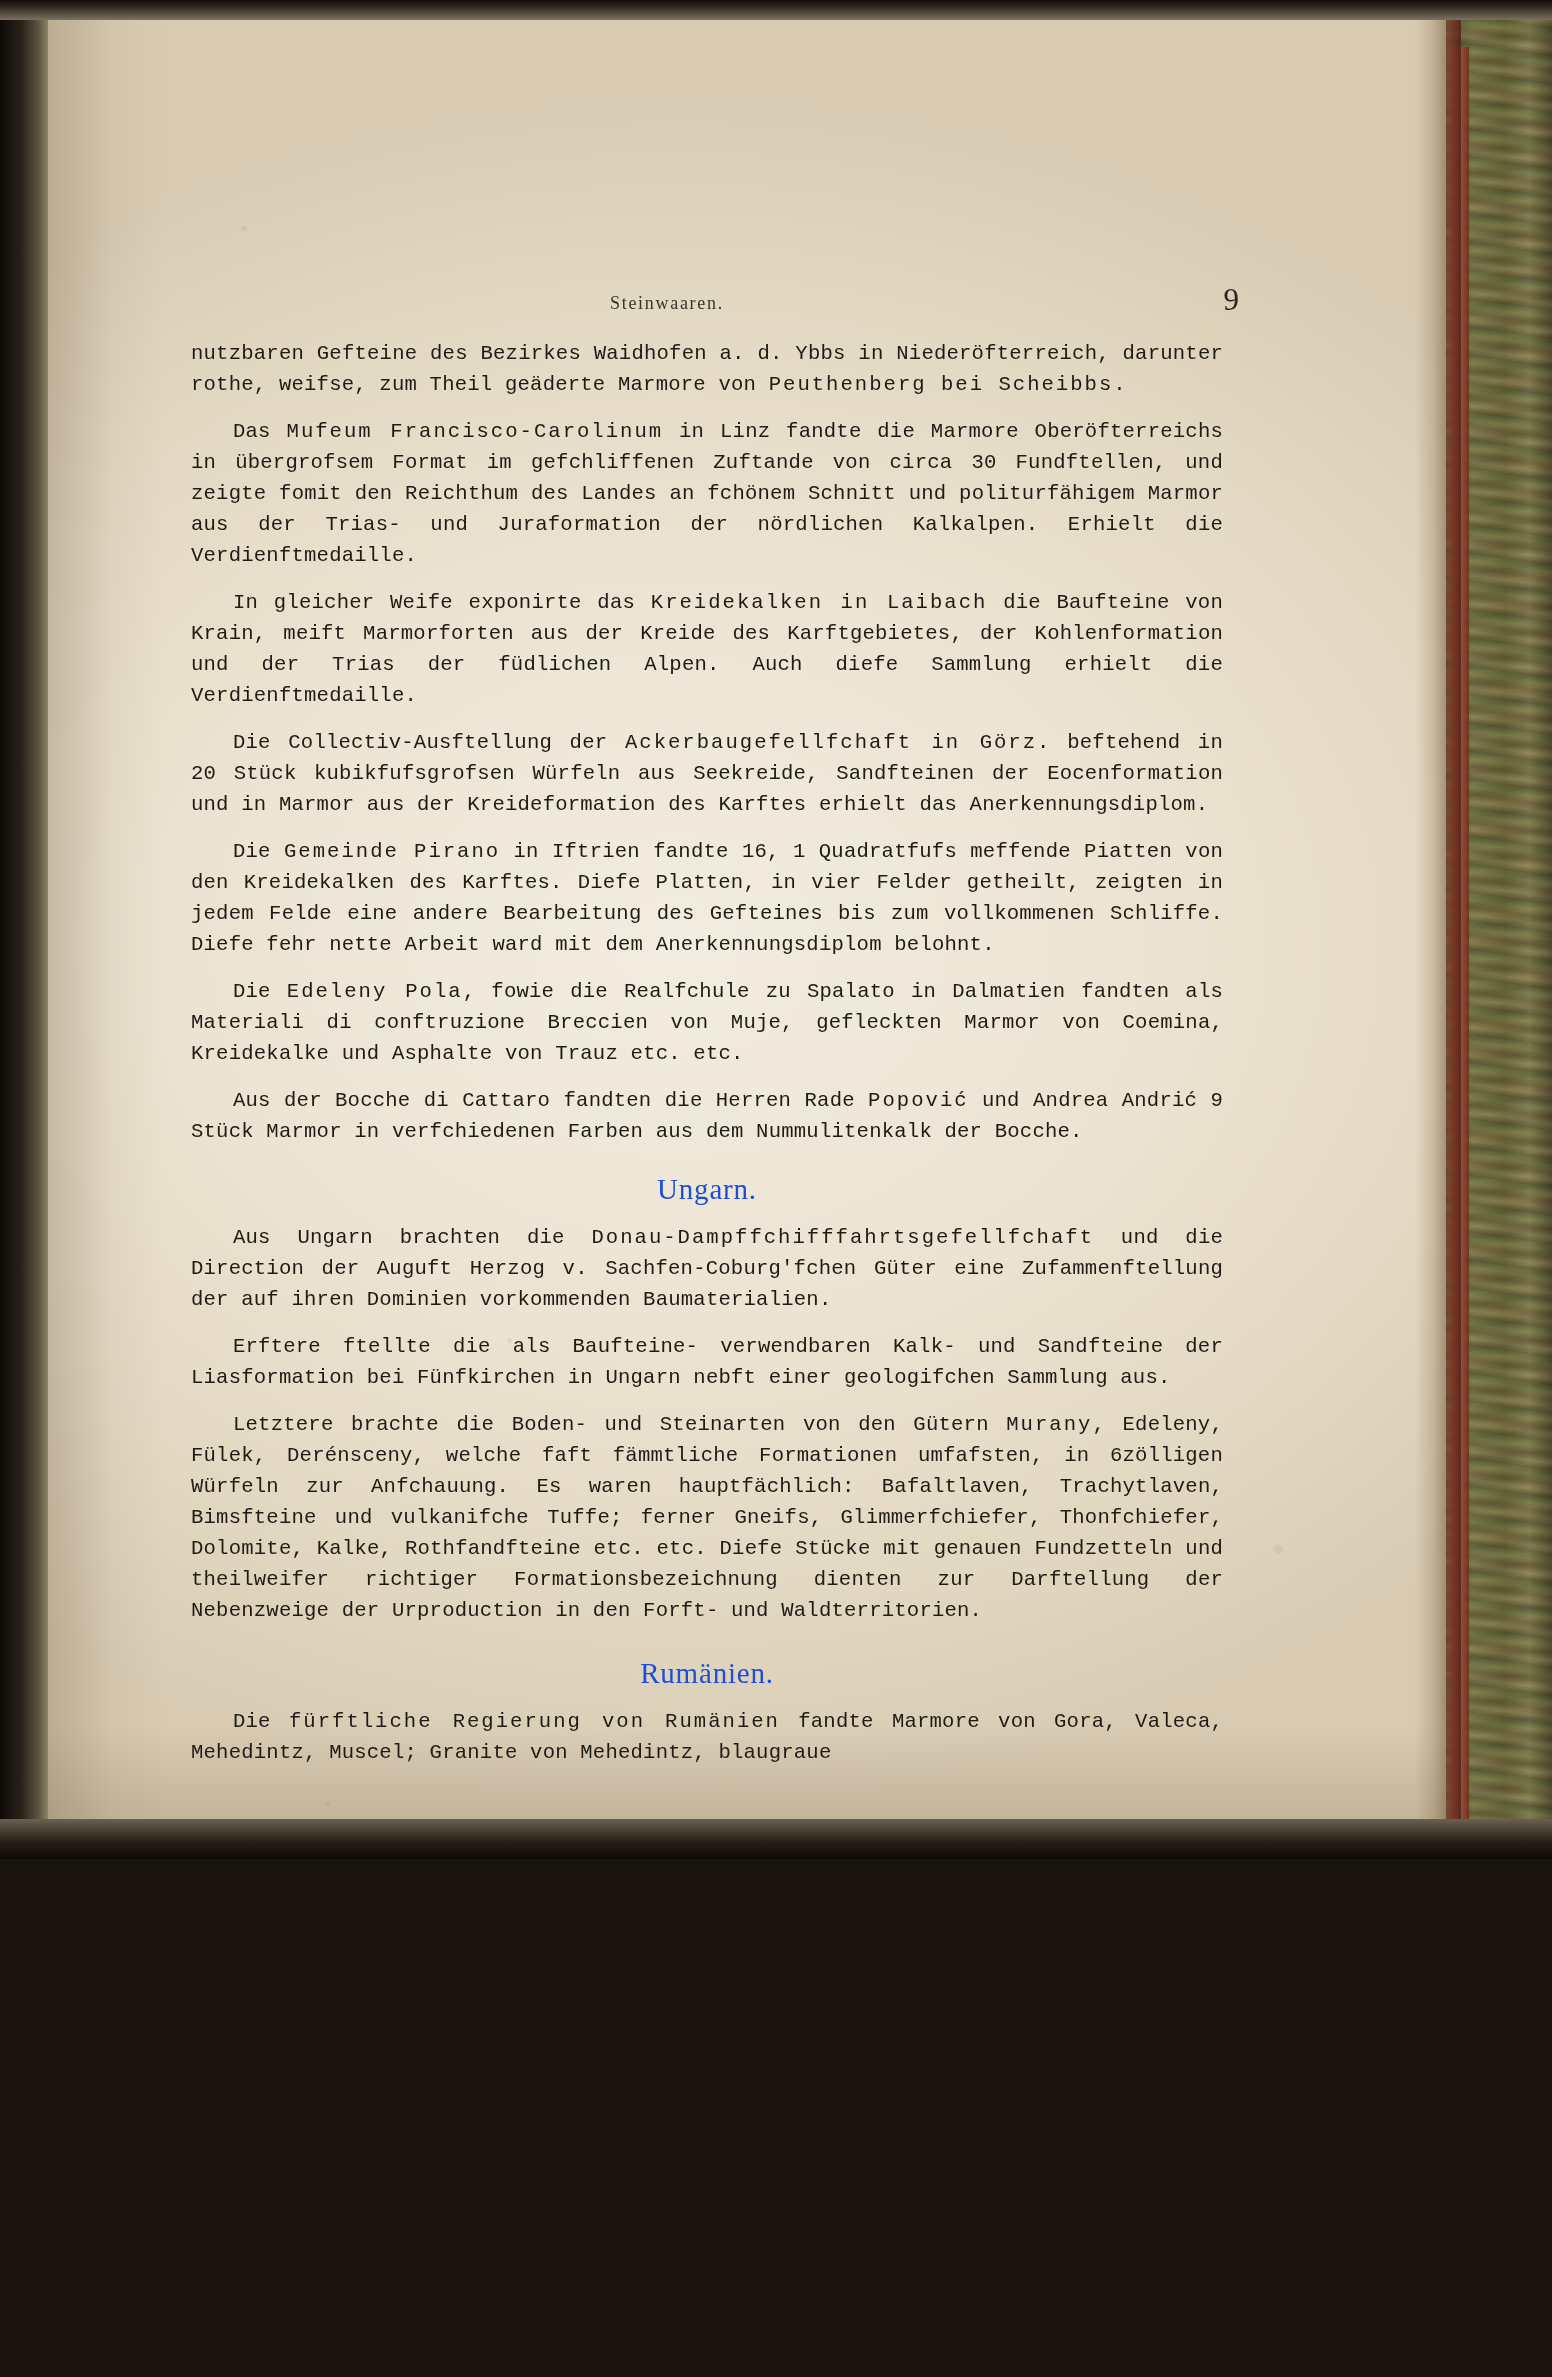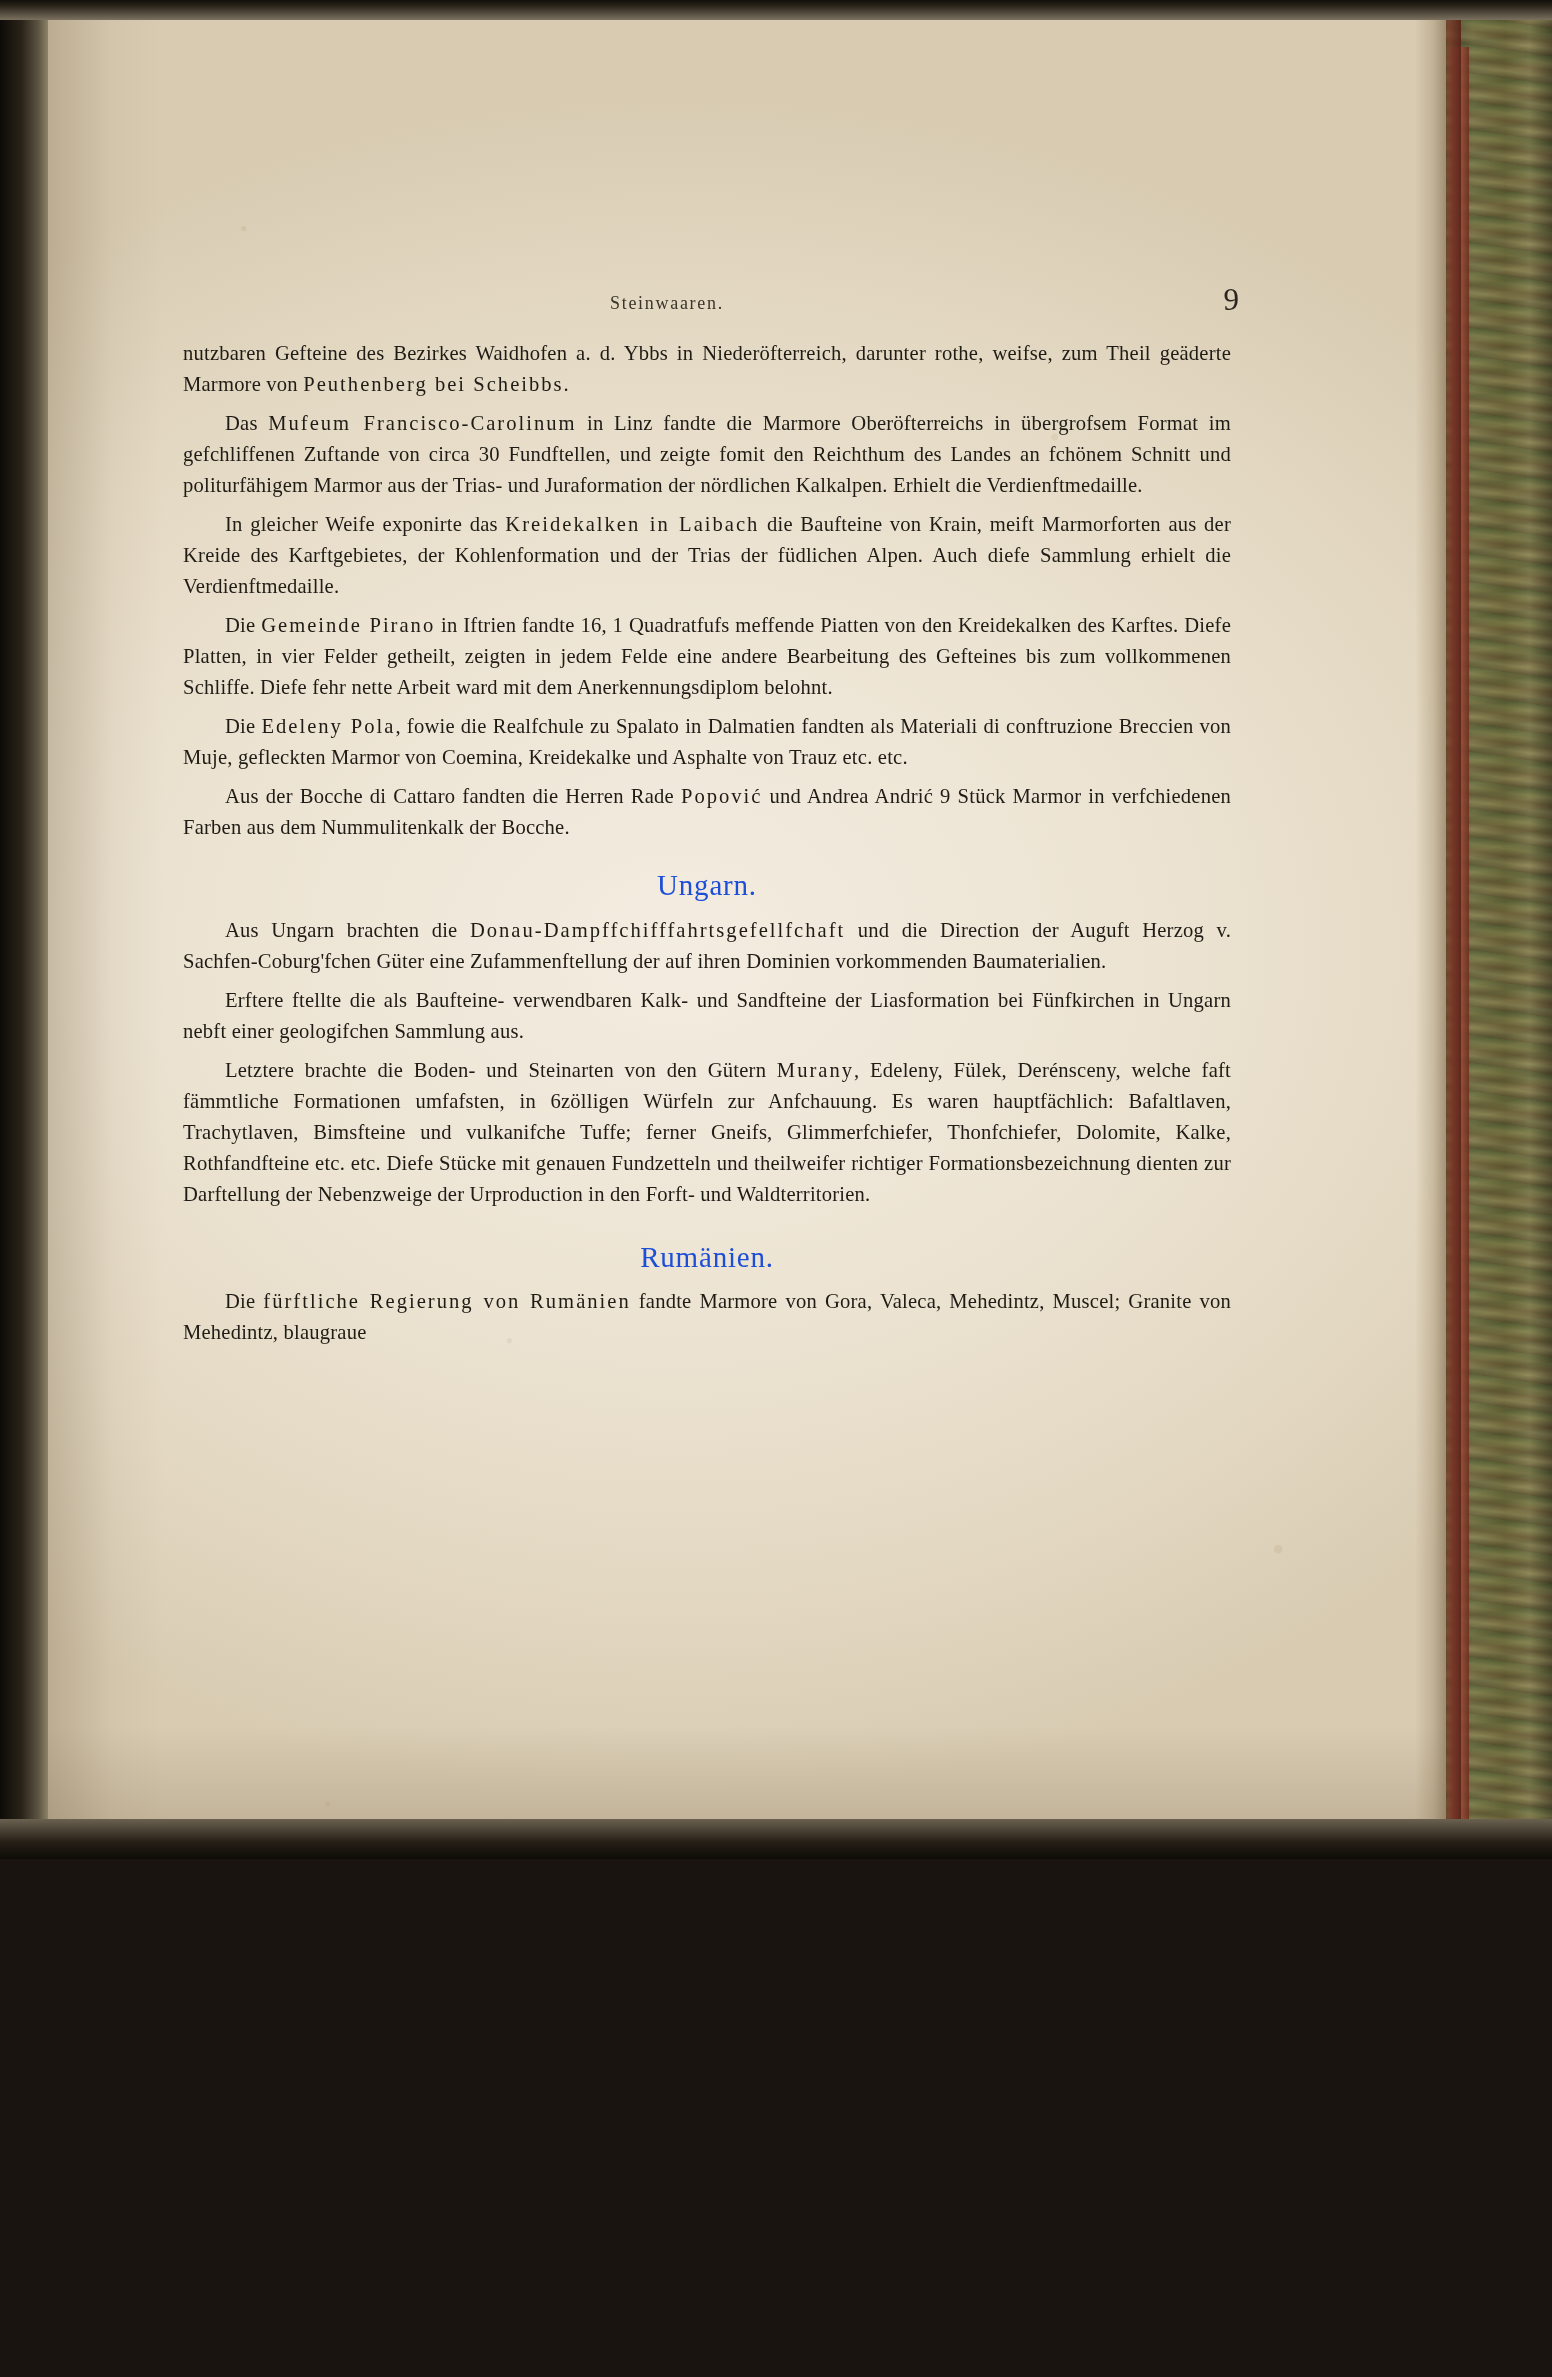--- a/index.html
+++ b/index.html
@@ -140,27 +140,28 @@
   .runhead .folio {
     position: absolute;
     right: 0;
     top: -4.7px;
     font-size: 31px;
     color: #2a251d;
     font-family: "Liberation Serif", serif;
   }
 
   p.body {
-    margin: 8px;
+    margin: 16px;
     font-size: 20.6px;
     line-height: 31px;
     text-align: justify;
     text-justify: inter-word;
     color: #1f1b15;
     letter-spacing: 0.2px;
+    font-family: Liberation Mono, monospace;
   }
   p.body.indent {
     text-indent: 42px;
   }
   .sp { letter-spacing: 2px; }
 
   h2.section {
     text-align: center;
     font-weight: normal;
     font-size: 29px;
@@ -215,20 +216,21 @@
   <div class="textblock">
 
     <div class="runhead">
       <span class="title">Steinwaaren.</span>
       <span class="folio">9</span>
     </div>
 
     <p class="body">nutzbaren Gefteine des Bezirkes Waidhofen a. d. Ybbs in Niederöfterreich, darunter rothe, weifse, zum Theil geäderte Marmore von <span class="sp">Peuthenberg bei Scheibbs</span>.</p>
     <p class="body indent">Das <span class="sp">Mufeum Francisco-Carolinum</span> in Linz fandte die Marmore Oberöfterreichs in übergrofsem Format im gefchliffenen Zuftande von circa 30 Fundftellen, und zeigte fomit den Reichthum des Landes an fchönem Schnitt und politurfähigem Marmor aus der Trias- und Juraformation der nördlichen Kalkalpen. Erhielt die Verdienftmedaille.</p>
     <p class="body indent">In gleicher Weife exponirte das <span class="sp">Kreidekalken in Laibach</span> die Baufteine von Krain, meift Marmorforten aus der Kreide des Karftgebietes, der Kohlenformation und der Trias der füdlichen Alpen. Auch diefe Sammlung erhielt die Verdienftmedaille.</p>
+    <p class="body indent">Die Collectiv-Ausftellung der <span class="sp">Ackerbaugefellfchaft in Görz</span>. beftehend in 20 Stück kubikfufsgrofsen Würfeln aus Seekreide, Sandfteinen der Eocenformation und in Marmor aus der Kreideformation des Karftes erhielt das Anerkennungsdiplom.</p>
     <p class="body indent">Die <span class="sp">Gemeinde Pirano</span> in Iftrien fandte 16, 1 Quadratfufs meffende Piatten von den Kreidekalken des Karftes. Diefe Platten, in vier Felder getheilt, zeigten in jedem Felde eine andere Bearbeitung des Gefteines bis zum vollkommenen Schliffe. Diefe fehr nette Arbeit ward mit dem Anerkennungsdiplom belohnt.</p>
     <p class="body indent">Die <span class="sp">Edeleny Pola</span>, fowie die Realfchule zu Spalato in Dalmatien fandten als Materiali di conftruzione Breccien von Muje, gefleckten Marmor von Coemina, Kreidekalke und Asphalte von Trauz etc. etc.</p>
     <p class="body indent">Aus der Bocche di Cattaro fandten die Herren Rade <span class="sp">Popović</span> und Andrea Andrić 9 Stück Marmor in verfchiedenen Farben aus dem Nummulitenkalk der Bocche.</p>
 
     <h2 class="section">Ungarn.</h2>
     <p class="body indent">Aus Ungarn brachten die <span class="sp">Donau-Dampffchifffahrtsgefellfchaft</span> und die Direction der Auguft Herzog v. Sachfen-Coburg'fchen Güter eine Zufammenftellung der auf ihren Dominien vorkommenden Baumaterialien.</p>
     <p class="body indent">Erftere ftellte die als Baufteine- verwendbaren Kalk- und Sandfteine der Liasformation bei Fünfkirchen in Ungarn nebft einer geologifchen Sammlung aus.</p>
     <p class="body indent">Letztere brachte die Boden- und Steinarten von den Gütern <span class="sp">Murany</span>, Edeleny, Fülek, Derénsceny, welche faft fämmtliche Formationen umfafsten, in 6zölligen Würfeln zur Anfchauung. Es waren hauptfächlich: Bafaltlaven, Trachytlaven, Bimsfteine und vulkanifche Tuffe; ferner Gneifs, Glimmerfchiefer, Thonfchiefer, Dolomite, Kalke, Rothfandfteine etc. etc. Diefe Stücke mit genauen Fundzetteln und theilweifer richtiger Formationsbezeichnung dienten zur Darftellung der Nebenzweige der Urproduction in den Forft- und Waldterritorien.</p>
 
     <h2 class="section tight">Rumänien.</h2>

